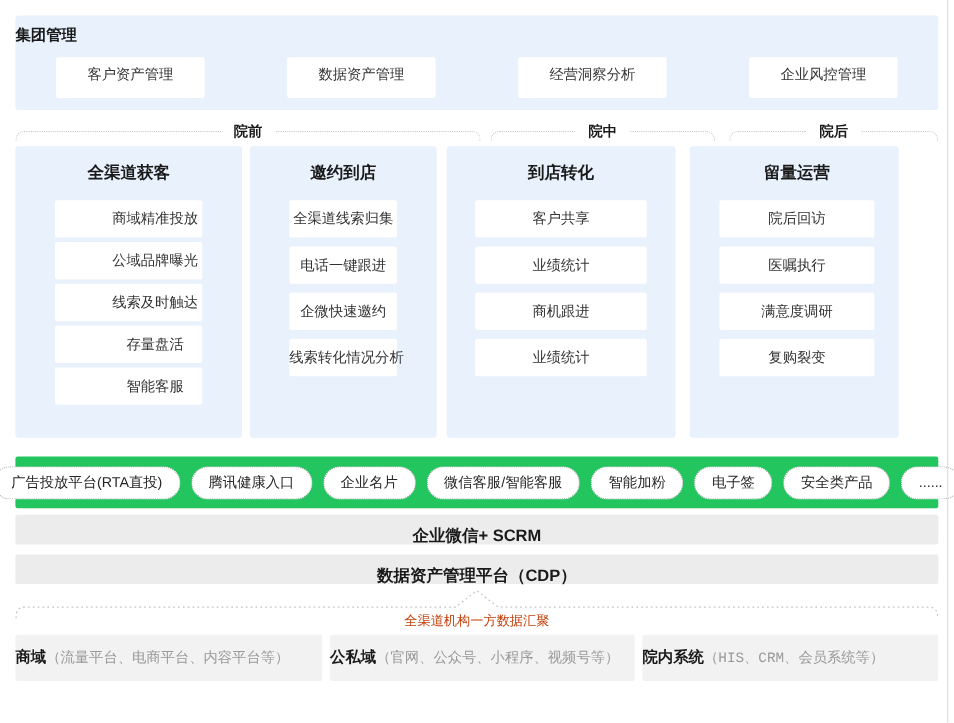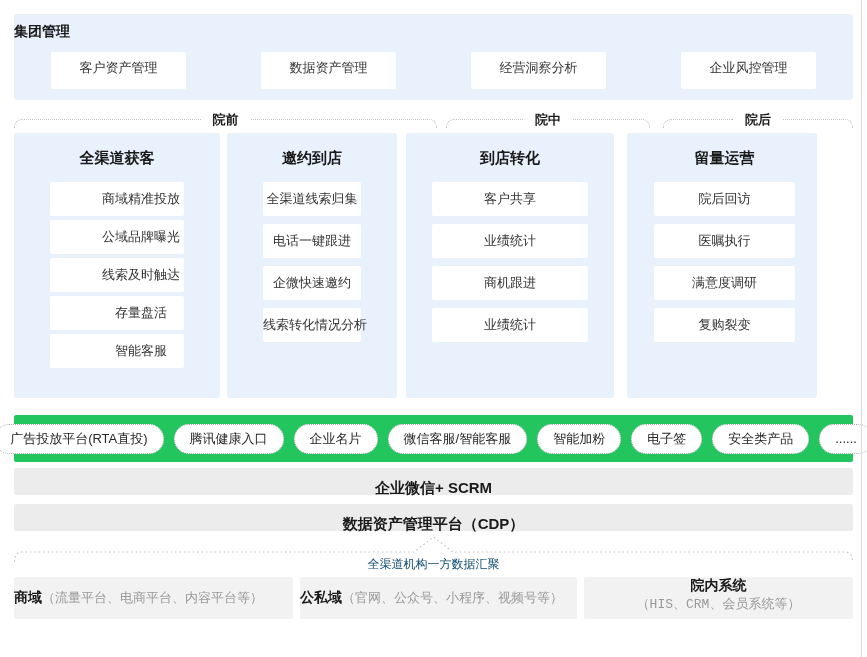--- a/index.html
+++ b/index.html
@@ -52,29 +52,29 @@
   
   .band { height:27px; background:#ececec; border-radius:2px; text-align:center;
           font-size:15px; font-weight:600; line-height:40px; color:#1a1a1a; }
   .band.bandA { margin-top:6px; }
   .band.bandB { margin-top:9px; }
 
   
   .brace-wrap { position:relative; height:43px; margin-top:3px; }
   .brace-wrap svg { position:absolute; left:0; top:0; display:block; }
   .agg-label { position:absolute; left:0; top:22px; width:100%; text-align:center;
-               font-size:12px; color:#0c4a6e; line-height:16px; }
+               font-size:12px; color:#c2410c; line-height:16px; }
 
   
   .sources { display:flex; }
   .source { height:42px; background:#f2f2f2; border-radius:2px; display:flex;
             align-items:center; justify-content:flex-start; font-size:13px; white-space:nowrap; }
   .source.s1 { width:279px; margin-right:7px; }
   .source.s2 { width:277px; margin-right:7px; }
-  .source.s3 { width:269px;flex-direction:column; }
+  .source.s3 { width:269px; }
   .source b { font-size:14px; font-weight:700; color:#1a1a1a; }
   .source .sub { color:#999999;font-family:Liberation Mono, monospace; }
 
   .right-line { position:absolute; left:861px; top:0; width:1px; height:657px; background:#dcdcdc; }
 </style>
 </head>
 <body>
 
 <div class="page">
   <div class="content">

